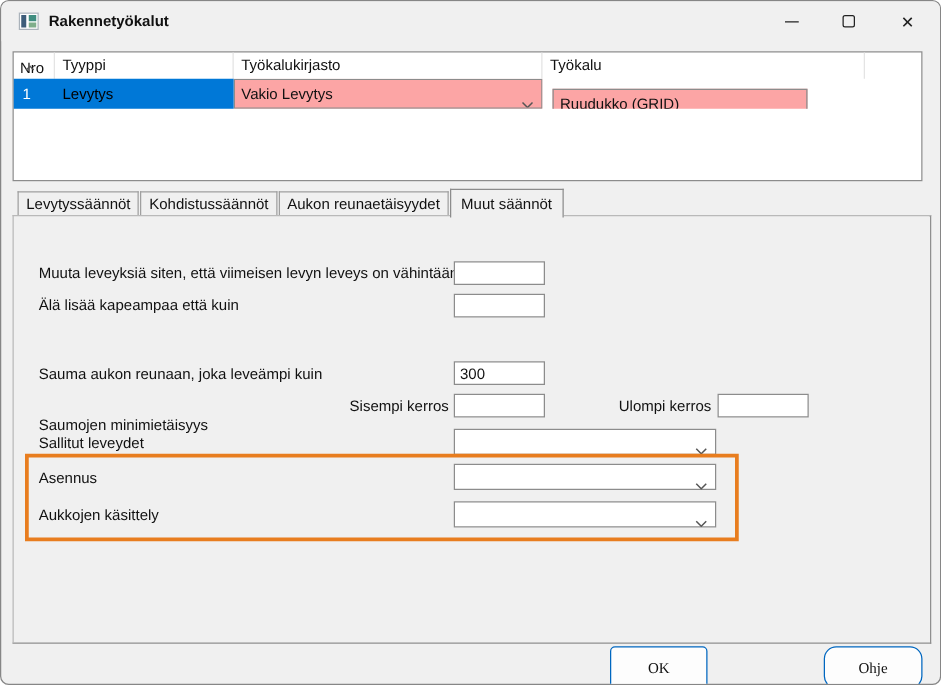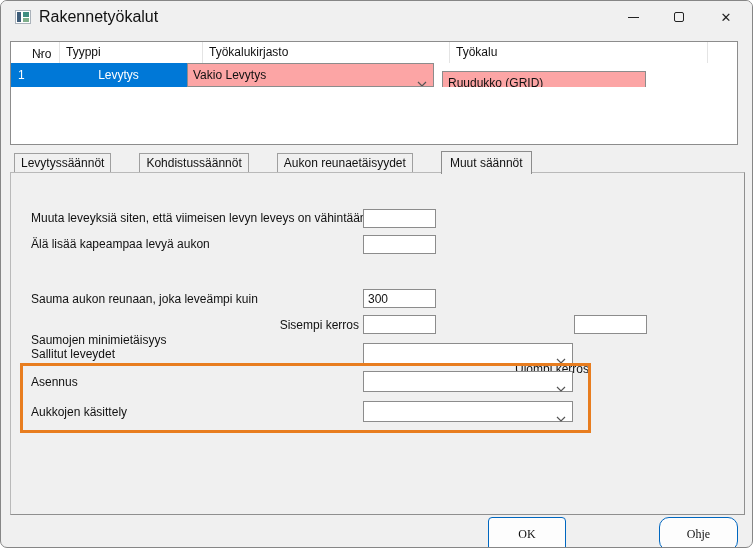--- a/index.html
+++ b/index.html
@@ -9,47 +9,47 @@
     border:1px solid #868686;border-radius:7px;overflow:hidden;
     font-family:"Liberation Sans",sans-serif;font-size:12px;color:#111;
     cursor:default;
   }
   
   .titlebar{position:absolute;left:0;top:0;right:0;height:32px;background:#f0f0f0;}
   .app-icon{position:absolute;left:14px;top:9px;width:16px;height:14px;background:#fff;border:1px solid #aab2ba;}
   .app-icon .p1{position:absolute;left:1px;top:1px;width:4px;height:10px;background:#3e5d7a;}
   .app-icon .p2{position:absolute;right:1px;top:1px;width:6px;height:5px;background:#3f8d80;}
   .app-icon .p3{position:absolute;right:1px;bottom:1px;width:6px;height:4px;background:#7fae8b;}
-  .title-text{position:absolute;left:38px;top:0;line-height:32px;font-size:16px;}
+  .title-text{position:absolute;left:38px;top:0;line-height:32px;font-size:12px;font-weight:bold;}
   .win-btn{position:absolute;top:0;width:46px;height:32px;display:flex;align-items:center;justify-content:center;}
   .win-btn.min{right:96px;}
   .win-btn.max{right:50px;}
   .win-btn.close{right:3px;}
   .glyph-min{display:block;width:11px;height:1px;background:#222;}
   .glyph-max{display:block;width:10px;height:10px;border:1px solid #222;border-radius:2px;}
   .glyph-close{font-size:13px;color:#222;line-height:1;}
   
   .tool-table{position:absolute;left:9px;top:40px;width:728px;height:104px;background:#fff;border:1px solid #8c8c8c;}
-  .th{position:absolute;top:0;height:21px;line-height:21px;padding-left:6px;border-right:1px solid #e4e4e4;overflow:hidden;white-space:nowrap;margin-left:16px;}
+  .th{position:absolute;top:0;height:21px;line-height:21px;padding-left:6px;border-right:1px solid #e4e4e4;overflow:hidden;white-space:nowrap;}
   .th-nro{left:0;width:33px;padding-left:5px;}
   .th-tyyppi{left:33px;width:143px;}
   .th-kirjasto{left:176px;width:247px;}
   .th-tyokalu{left:423px;width:258px;}
   .sort-caret{position:absolute;left:9px;top:1px;}
   .th-nro .th-label{display:inline-block;padding-top:6px;line-height:12px;}
   .trow{position:absolute;left:0;top:21px;height:24px;width:726px;}
   .cell{position:absolute;top:0;height:24px;line-height:24px;padding-left:6px;overflow:hidden;white-space:nowrap;}
   .cell-nro{left:0;width:33px;padding-left:7px;background:#0078d7;color:#fff;}
-  .cell-tyyppi{left:33px;width:143px;background:#0078d7;color:#ffffff;text-align:center;}
+  .cell-tyyppi{left:33px;width:143px;background:#0078d7;color:#000000;}
   .cell-combo1{left:176px;width:247px;padding:0;}
   .cell-combo2{left:423px;width:220px;padding:8px;}
   .combo{position:relative;height:24px;line-height:22px;background:#fca5a5;border:1px solid #8c8c8c;padding:0 20px 0 5px;overflow:hidden;white-space:nowrap;}
   .combo .chev{position:absolute;right:6px;top:50%;margin-top:-3px;}
   
-  .tabs{position:absolute;left:13px;top:149px;height:22px;display:flex;align-items:flex-end;z-index:3;gap:27px;}
+  .tabs{position:absolute;left:13px;top:149px;height:22px;display:flex;align-items:flex-end;z-index:3;}
   .tab{height:19px;line-height:19px;padding:0 6px;background:#f0f0f0;border:1px solid #9f9f9f;border-bottom:none;margin-right:1px;white-space:nowrap;}
   .tab.active{height:23px;line-height:23px;margin-bottom:-2px;padding:0 8px;background:#f0f0f0;border-color:#8c8c8c;}
   
   .tabpanel{position:absolute;left:9px;top:171px;width:735px;height:343px;background:#f0f0f0;
     border:1px solid;border-color:#b9b9b9 #8f8f8f #8f8f8f #b9b9b9;}
   .lbl{position:absolute;white-space:nowrap;line-height:15px;}
   .lbl-right{position:absolute;white-space:nowrap;line-height:15px;text-align:right;}
   .field{position:absolute;width:73px;height:19px;border:1px solid #8c8c8c;background:#fff;
     font-family:"Liberation Sans",sans-serif;font-size:12px;color:#111;padding:0 4px;outline:none;}
   .dropdown{position:absolute;width:210px;height:21px;line-height:19px;background:#fff;border:1px solid #8c8c8c;padding:0 20px 0 5px;}
@@ -135,30 +135,30 @@
     <div class="tab">Kohdistussäännöt</div>
     <div class="tab">Aukon reunaetäisyydet</div>
     <div class="tab active">Muut säännöt</div>
   </div>
 
   <div class="tabpanel"></div>
 
   <span class="lbl" style="left:30px;top:210px;">Muuta leveyksiä siten, että viimeisen levyn leveys on vähintään</span>
   <input class="field" style="left: 362px; top: 208px;" value="">
 
-  <span class="lbl" style="left:30px;top:236px;">Älä lisää kapeampaa levyä aukon</span>
+  <span class="lbl" style="left:30px;top:236px;">Älä lisää kapeampaa että kuin</span>
   <input class="field" style="left: 362px; top: 234px;" value="">
 
   <span class="lbl" style="left:30px;top:291px;">Sauma aukon reunaan, joka leveämpi kuin</span>
   <input class="field" style="left: 362px; top: 288px;" value="300">
 
   <span class="lbl" style="left:30px;top:324px;margin-top:8px;">Saumojen minimietäisyys</span>
   <span class="lbl-right" style="left:270px;width:88px;top:317px;">Sisempi kerros</span>
   <input class="field" style="left: 362px; top: 314px;" value="">
-  <span class="lbl-right" style="left:500px;width:88px;top:317px;margin-top:44px;">Ulompi kerros</span>
+  <span class="lbl-right" style="left:480px;width:88px;top:317px;">Ulompi kerros</span>
   <input class="field" style="left: 573px; top: 314px;" value="">
 
   <span class="lbl" style="left:30px;top:346px;">Sallitut leveydet</span>
   <div class="dropdown" style="left:362px;top:342px;">
     <span></span>
     <span class="chev">
       <svg width="10" height="6" viewBox="0 0 10 6">
           <polyline points="1,1 5,5 9,1" fill="none" stroke="#555" stroke-width="1.2"></polyline>
         </svg>
     </span>

